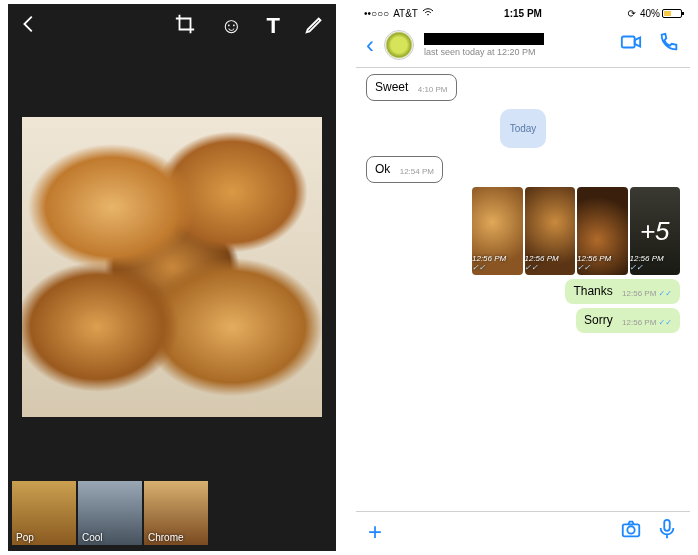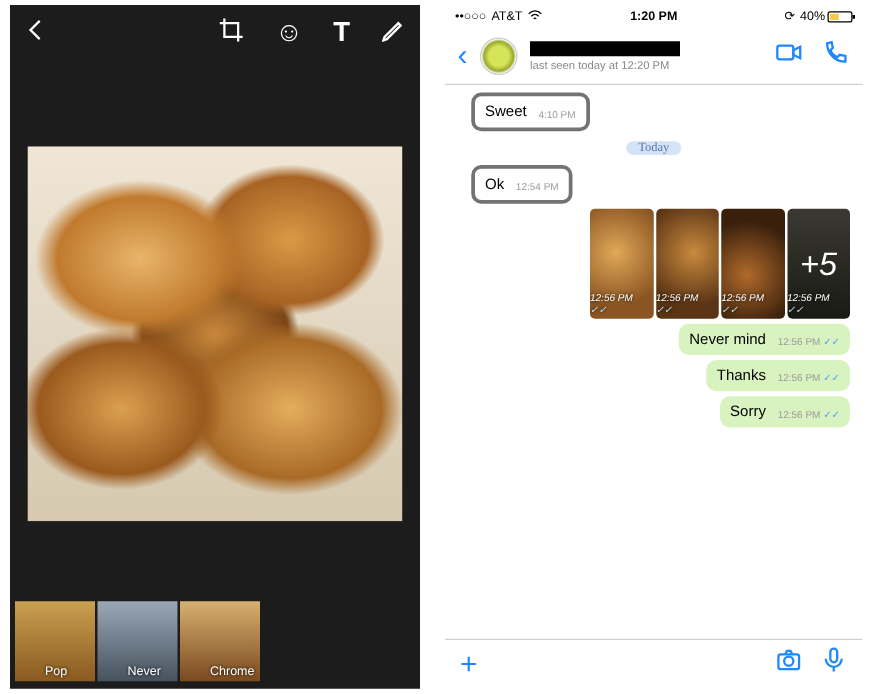--- a/index.html
+++ b/index.html
@@ -21,46 +21,46 @@
      radial-gradient(ellipse 30% 25% at 50% 50%, #c8873b 0%, #7a4415 65%, transparent 75%),
      linear-gradient(#efe6d6,#d6c9b0);
   }
   .filters { height:72px; display:flex; gap:2px; padding:2px 4px 6px; overflow:hidden; }
   .filter { width:64px; height:64px; font-size:10px; color:#fff; position:relative; background:#555; display:flex; align-items:flex-end; padding:2px 4px; }
   .filter.pop   { background:linear-gradient(#caa050,#8a5a20); }
   .filter.bw    { background:linear-gradient(#c8c8c8,#555); }
   .filter.cool  { background:linear-gradient(#9aa8b6,#46525e); }
   .filter.chrome{ background:linear-gradient(#d8b070,#7a4a20); }
   .filter.film  { background:linear-gradient(#b08850,#5a3a18); }
-  .filter span { text-shadow:0 0 3px #000;margin-left:20px; }
+  .filter span { text-shadow:0 0 3px #000; }
 
   
   .chat { left:356px; right:8px; background:#fff; display:flex; flex-direction:column; font-size:12px; color:#000; }
   .statusbar { height:18px; display:flex; align-items:center; padding:0 8px; font-size:10px; gap:4px; }
   .statusbar .sbspacer { flex:1; }
   .sb-time { position:absolute; left:50%; transform:translateX(-50%); font-weight:600; }
   .batt { display:flex; align-items:center; gap:2px; }
   .batt-body { width:20px; height:9px; border:1px solid #000; border-radius:2px; position:relative; }
   .batt-body::after{ content:""; position:absolute; right:-3px; top:2px; width:2px; height:3px; background:#000; }
   .batt-fill { position:absolute; left:1px; top:1px; bottom:1px; width:40%; background:#f7c948; }
   .chat-header { height:46px; border-bottom:1px solid #d0d0d0; display:flex; align-items:center; padding:0 10px; gap:10px; }
   .chat-header .back { color:#1e88ff; font-size:24px; }
   .avatar-sm { width:30px; height:30px; border-radius:50%; background:radial-gradient(#d6e45a 40%,#9aaa2a 60%,#fff 70%); border:1px solid #ccc; }
   .hd-name { flex:1; }
   .hd-name .blk { width:120px; height:12px; background:#000; }
   .hd-name .sub { font-size:9px; color:#888; margin-top:2px; }
   .hd-icons { display:flex; gap:16px; color:#1e88ff; font-size:20px; }
   .hd-icons svg { width:22px; height:22px; stroke:#1e88ff; fill:none; stroke-width:2; }
   .msgs { flex:1; overflow:auto; padding:6px 10px 4px; display:flex; flex-direction:column; gap:4px; }
   .bubble { max-width:72%; padding:5px 8px; border-radius:8px; position:relative; font-size:12px; line-height:1.25; }
-  .in  { align-self:flex-start; background:#fff; border:3px solid #737373;margin-left:11px; }
+  .in  { align-self:flex-start; background:#fff; border:1px solid #737373; }
   .out { align-self:flex-end;   background:#d9f3c0; }
   .ts  { font-size:8px; color:#9a9a9a; display:inline-block; margin-left:6px; vertical-align:bottom; }
   .ts .tick { color:#4aa3ff; }
-  .datepill { align-self:center; background:#d4e3f7; color:#5a7aa8; font-size:10px; padding:0 10px; border-radius:10px; margin:4px 0;font-family:Liberation Serif, serif; }
+  .datepill { align-self:center; background:#d4e3f7; color:#5a7aa8; font-size:10px; padding:14px 10px; border-radius:10px; margin:4px 0; }
   .grid { align-self:flex-end; width:208px; display:grid; grid-template-columns:1fr 1fr 1fr 1fr; gap:2px;font-style:italic; }
   .tile { height:88px; background:#6a4a2a; position:relative; border-radius:4px; overflow:hidden; }
   .tile.t1{ background:radial-gradient(circle at 40% 40%,#e0a858,#8a5522 70%); }
   .tile.t2{ background:radial-gradient(circle at 60% 40%,#c98a3e,#5a3414 70%); }
   .tile.t3{ background:radial-gradient(circle at 40% 60%,#b06a2a,#3a200c 70%); }
   .tile.t4{ background:linear-gradient(#3a3a32,#1a1a14); display:flex; align-items:center; justify-content:center; color:#fff; font-size:26px; font-weight:300; }
   .tile .tts { position:absolute; right:4px; bottom:3px; font-size:8px; color:#fff; text-shadow:0 0 3px #000; }
   .tile .tts .tick{ color:#bfe4ff; }
   .inputbar { height:40px; border-top:1px solid #d0d0d0; display:flex; align-items:center; padding:0 12px; gap:14px; color:#1e88ff; font-size:24px; }
   .inputbar .ibspacer{ flex:1; }
@@ -91,38 +91,38 @@
     </span>
   </div>
   <div class="ed-canvas">
     <div class="photo"></div>
   </div>
   <div class="filters">
     <div class="filter pop">
         <span>Pop</span>
       </div>
     <div class="filter cool">
-        <span>Never</span>
+        <span>Cool</span>
       </div>
     <div class="filter chrome">
         <span>Chrome</span>
       </div>
   </div>
 </div>
 
 <div class="col chat">
   <div class="statusbar">
     <span>••○○○</span>
     <span>AT&amp;T</span>
     <span>
       <svg width="12" height="10" viewBox="0 0 24 20">
           <path d="M2 8c6-6 14-6 20 0M6 12c4-4 8-4 12 0M10 16c1.3-1.3 2.7-1.3 4 0" stroke="#000" fill="none" stroke-width="2"></path>
         </svg>
     </span>
-    <span class="sb-time">1:20 PM</span>
+    <span class="sb-time">1:15 PM</span>
     <span class="sbspacer"></span>
     <span>⟳</span>
     <span class="batt">
       <span>40%</span>
       <span class="batt-body">
           <span class="batt-fill"></span>
         </span>
     </span>
   </div>
 
@@ -169,24 +169,20 @@
       <div class="tile t3">
         <span class="tts"><span>12:56 PM</span> <span class="tick">✓✓</span></span>
       </div>
       <div class="tile t4">
         <span>+5</span>
         <span class="tts"><span>12:56 PM</span> <span class="tick">✓✓</span></span>
       </div>
     </div>
 
     <div class="bubble out">
-      <span>Never mind</span>
-      <span class="ts"><span>12:56 PM</span> <span class="tick">✓✓</span></span>
-    </div>
-    <div class="bubble out">
       <span>Thanks</span>
       <span class="ts"><span>12:56 PM</span> <span class="tick">✓✓</span></span>
     </div>
     <div class="bubble out">
       <span>Sorry</span>
       <span class="ts"><span>12:56 PM</span> <span class="tick">✓✓</span></span>
     </div>
   </div>
 
   <div class="inputbar">

